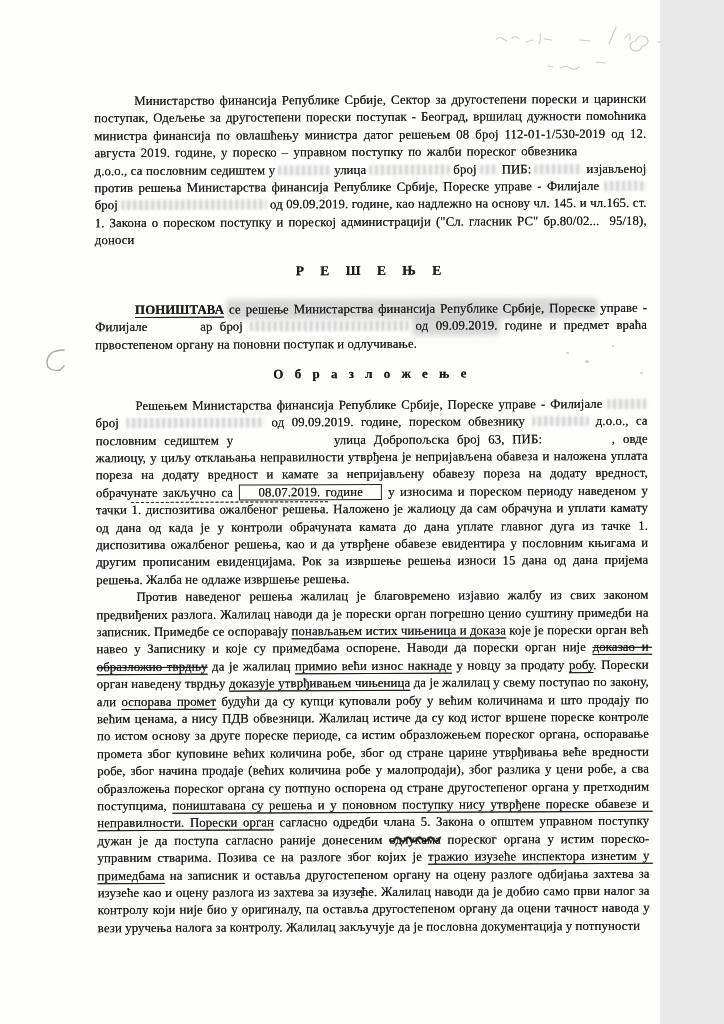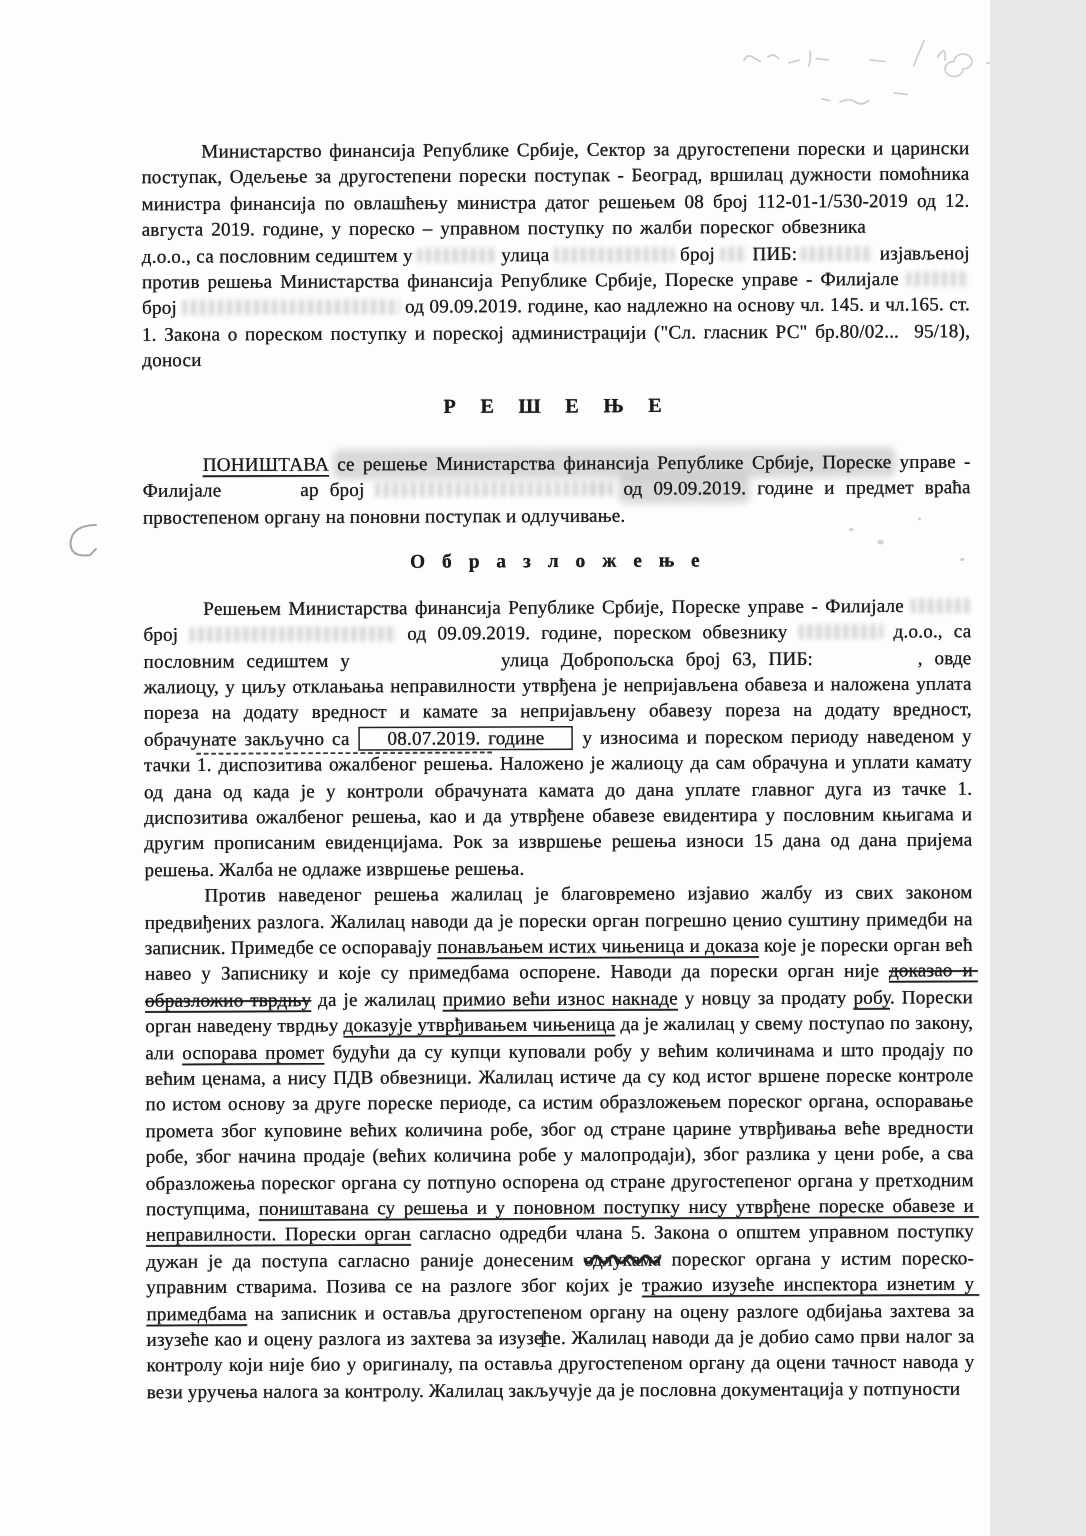--- a/index.html
+++ b/index.html
@@ -27,21 +27,21 @@
     margin:13px 0 22px 0;font-size:13.5px;
   }
   .para.heading-md{
     text-align:center;text-indent:0;font-weight:bold;
     letter-spacing:3px;word-spacing:2px;
     margin:12px 0 14px 0;font-size:13px;
   }
   .para.p-decision{margin-bottom:12px;}
   .seg{white-space:pre-wrap;}
   .u{text-decoration:underline;text-decoration-thickness:1.2px;text-underline-offset:2.5px;text-decoration-color:rgba(25,25,25,.9);}
-  .bold-u{font-weight:normal;text-decoration:underline;text-decoration-thickness:1.3px;text-underline-offset:3px;}
+  .bold-u{font-weight:bold;text-decoration:underline;text-decoration-thickness:1.3px;text-underline-offset:3px;}
   .wavy{text-decoration-style:wavy;text-decoration-thickness:1px;text-underline-offset:2px;text-decoration-color:rgba(40,40,40,.8);}
   .strike{text-decoration:underline line-through;text-decoration-thickness:1.1px;text-underline-offset:2.5px;}
   .scribble{text-decoration:line-through;text-decoration-style:wavy;text-decoration-thickness:2.2px;text-decoration-color:rgba(35,35,35,.75);}
   .ol{text-decoration:overline;text-decoration-style:dashed;text-decoration-thickness:1px;text-decoration-color:rgba(45,45,45,.75);}
   .smudge{
     background:rgba(168,168,168,.42);
     box-shadow:0 0 5px 3px rgba(168,168,168,.42);
     border-radius:2px;
   }
   .box{

